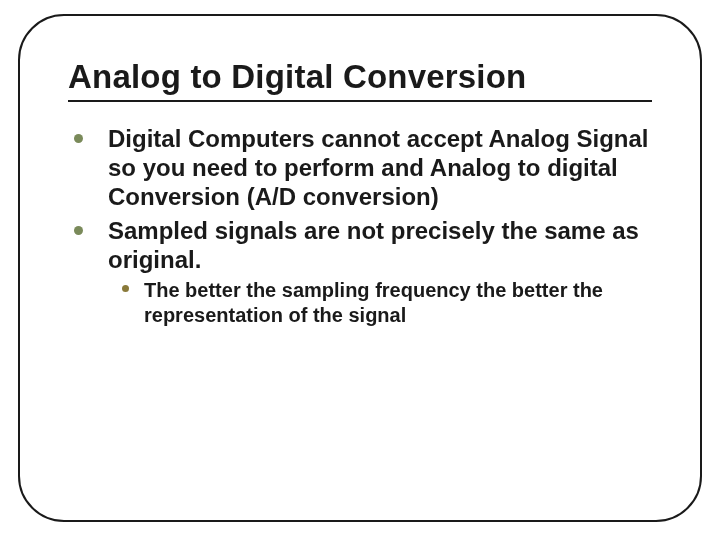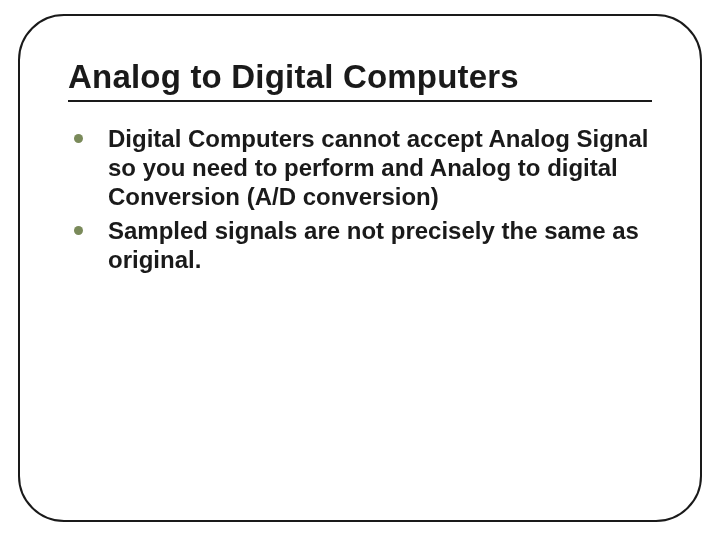--- a/index.html
+++ b/index.html
@@ -89,26 +89,31 @@
     height: 7px;
     background: #8a7a3a;
     border-radius: 50%;
   }
 </style>
 </head>
 <body>
 
 <div class="slide">
   <div class="frame">
-    <h1 class="title">Analog to Digital Computers</h1>
+    <h1 class="title">Analog to Digital Conversion</h1>
     <hr class="rule">
     <div class="body">
       <ul class="lvl1">
         <li>
           <span>Digital Computers cannot accept Analog Signal so you need to perform and Analog to digital Conversion (A/D conversion)</span>
         </li>
         <li>
           <span>Sampled signals are not precisely the same as original.</span>
+          <ul class="lvl2">
+            <li>
+              <span>The better the sampling frequency the better the representation of the signal</span>
+            </li>
+          </ul>
         </li>
       </ul>
     </div>
   </div>
 </div>
 
 </body></html>

